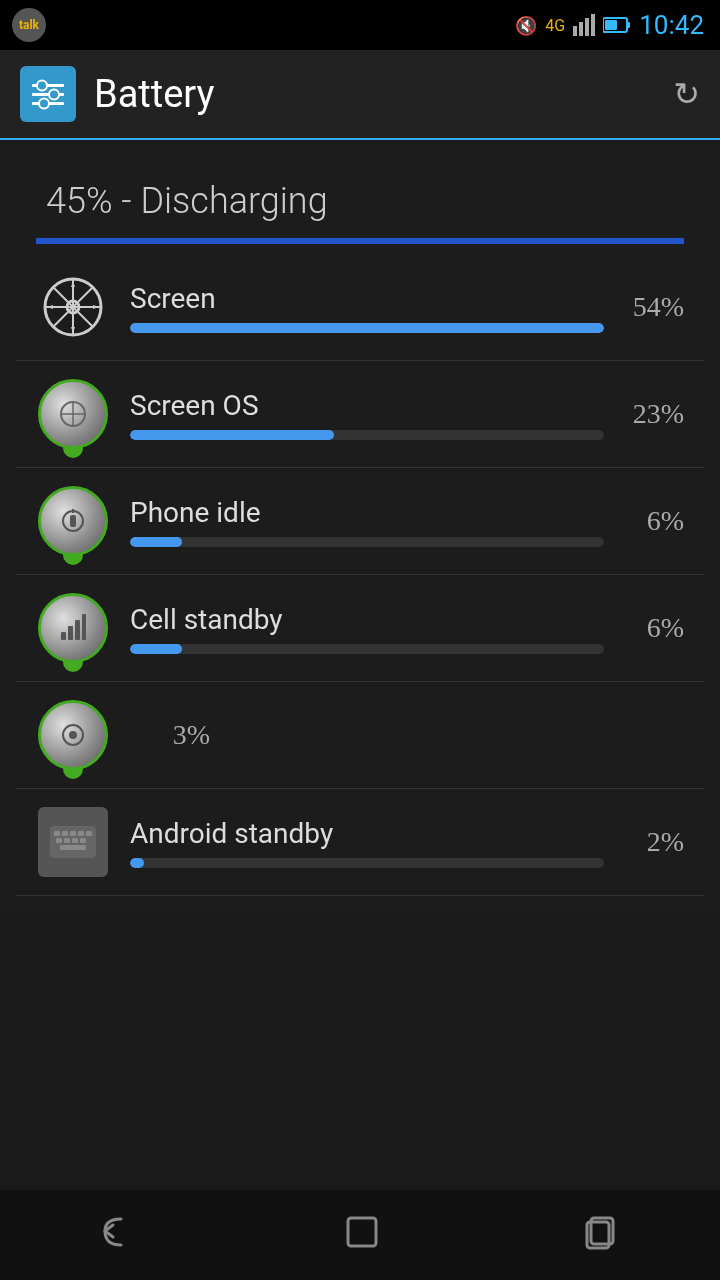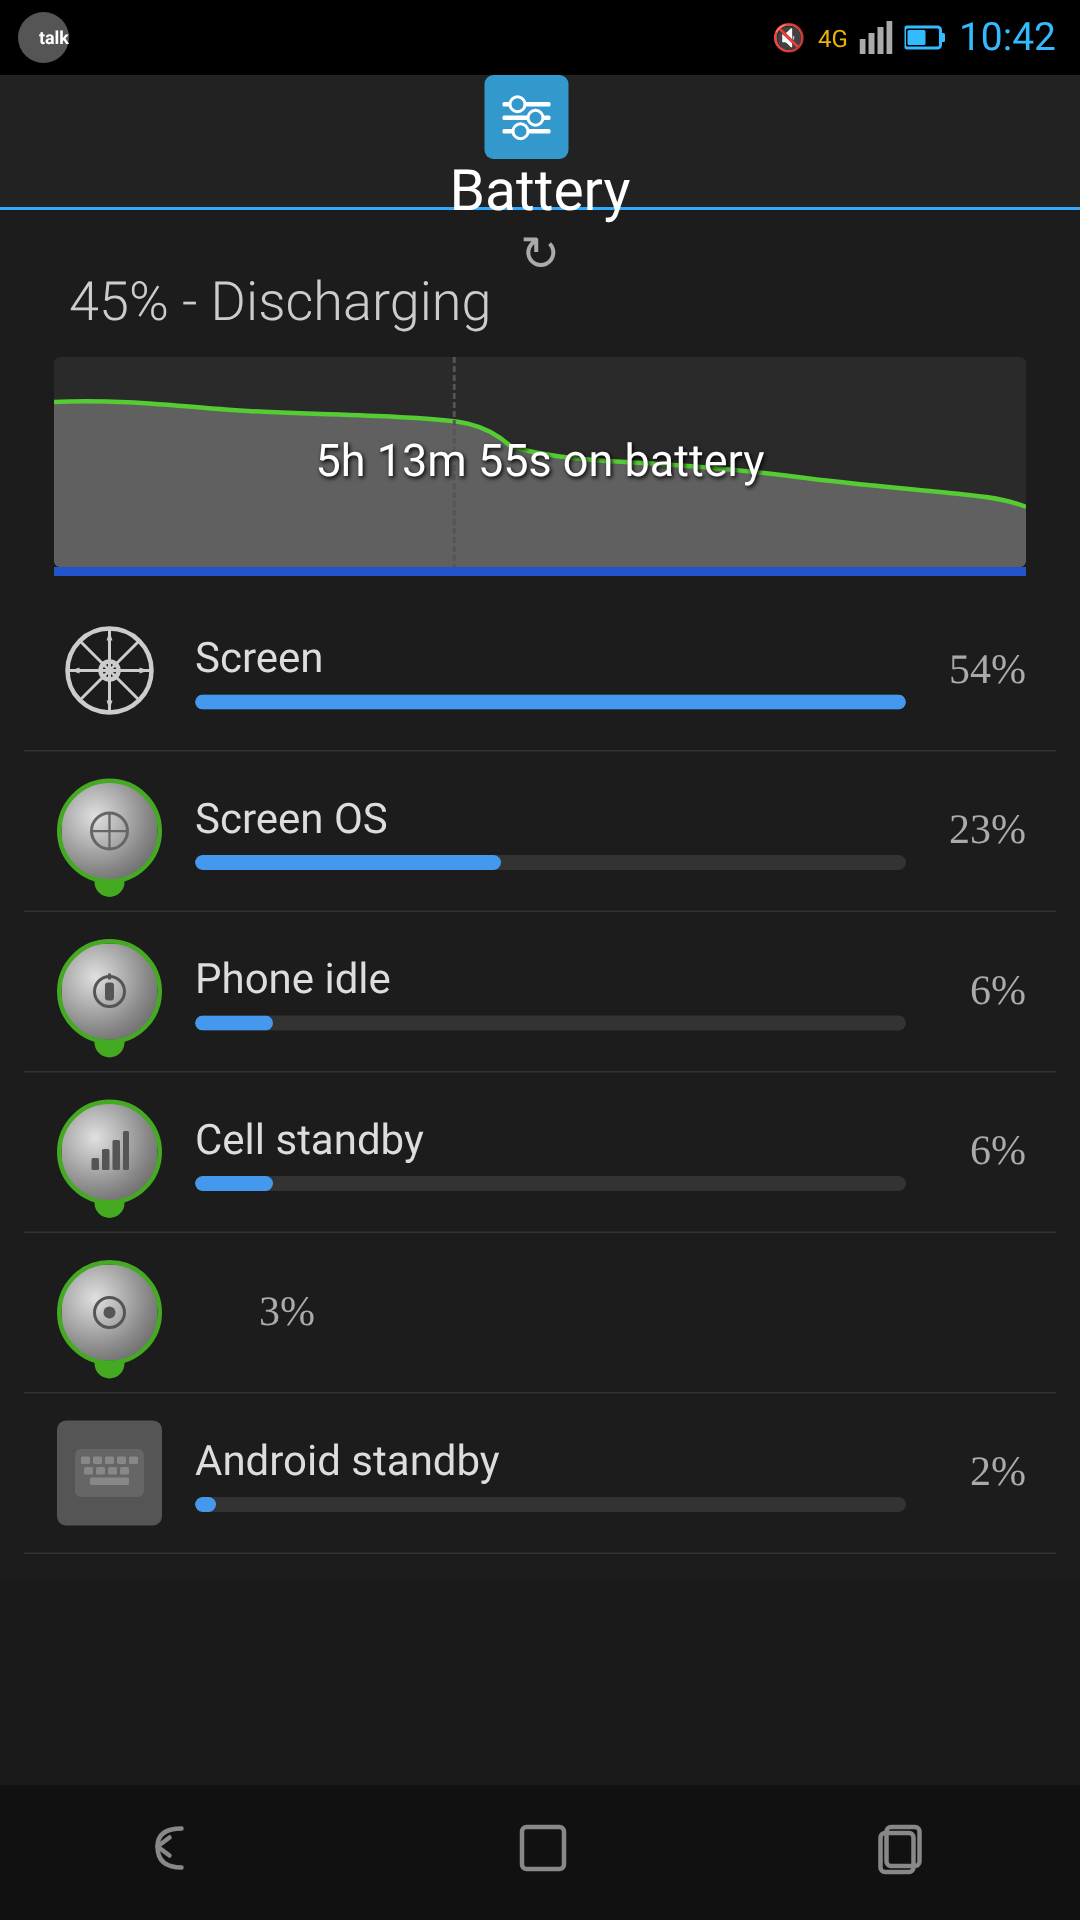--- a/index.html
+++ b/index.html
@@ -29,23 +29,23 @@
       display: flex;
       align-items: center;
     }
     .talk-icon {
       width: 34px;
       height: 34px;
       border-radius: 50%;
       background: #555;
       display: flex;
       align-items: center;
-      justify-content: flex-end;
+      justify-content: center;
       font-size: 12px;
-      color: #ffffff;
+      color: #eab308;
       font-weight: bold;
     }
     .status-bar-right {
       display: flex;
       align-items: center;
       gap: 8px;
     }
     .status-time {
       font-size: 26px;
       color: #33bbff;
@@ -57,21 +57,20 @@
     }
 
     
     .app-bar {
       height: 90px;
       background: #222;
       display: flex;
       align-items: center;
       padding: 0 20px;
       border-bottom: 2px solid #33aaff;
-      flex-direction: column;
     }
     .app-bar-icon {
       width: 56px;
       height: 56px;
       background: #3399cc;
       border-radius: 6px;
       display: flex;
       align-items: center;
       justify-content: center;
       margin-right: 18px;
@@ -285,31 +284,20 @@
   <span class="app-bar-title">Battery</span>
   <span class="refresh-icon">↻</span>
 </div>
 
 <div class="main-content">
 
   <div class="battery-status-header">
     <span class="battery-percentage-text">45% - Discharging</span>
   </div>
 
-  <div class="battery-graph-container">
-    <svg class="battery-graph-svg" viewBox="0 0 680 140" preserveAspectRatio="none">
-
-      <path d="M0,30 C40,28 80,32 120,35 C160,38 200,38 240,40 C280,42 300,42 320,60 C340,65 360,68 400,70 C440,72 480,75 520,80 C560,85 600,88 640,92 C660,94 670,96 680,100 L680,140 L0,140 Z" fill="#666" opacity="0.9"></path>
-
-      <path d="M0,30 C40,28 80,32 120,35 C160,38 200,38 240,40 C280,42 300,42 320,60 C340,65 360,68 400,70 C440,72 480,75 520,80 C560,85 600,88 640,92 C660,94 670,96 680,100" fill="none" stroke="#55cc33" stroke-width="3"></path>
-
-      <line x1="280" y1="0" x2="280" y2="140" stroke="#555" stroke-width="2" stroke-dasharray="4,2"></line>
-    </svg>
-    <div class="battery-graph-label">5h 13m 55s on battery</div>
-  </div>
   <div class="battery-graph-bottom-bar"></div>
 
   <div class="usage-list">
 
     <div class="usage-item">
       <div class="usage-icon">
         <svg width="60" height="60" viewBox="0 0 60 60">
           <circle cx="30" cy="30" r="28" fill="none" stroke="#ccc" stroke-width="3"></circle>
           <path d="M30,2 L30,58 M2,30 L58,30" stroke="#ccc" stroke-width="2"></path>
           <path d="M10,10 L50,50 M50,10 L10,50" stroke="#ccc" stroke-width="2"></path>

